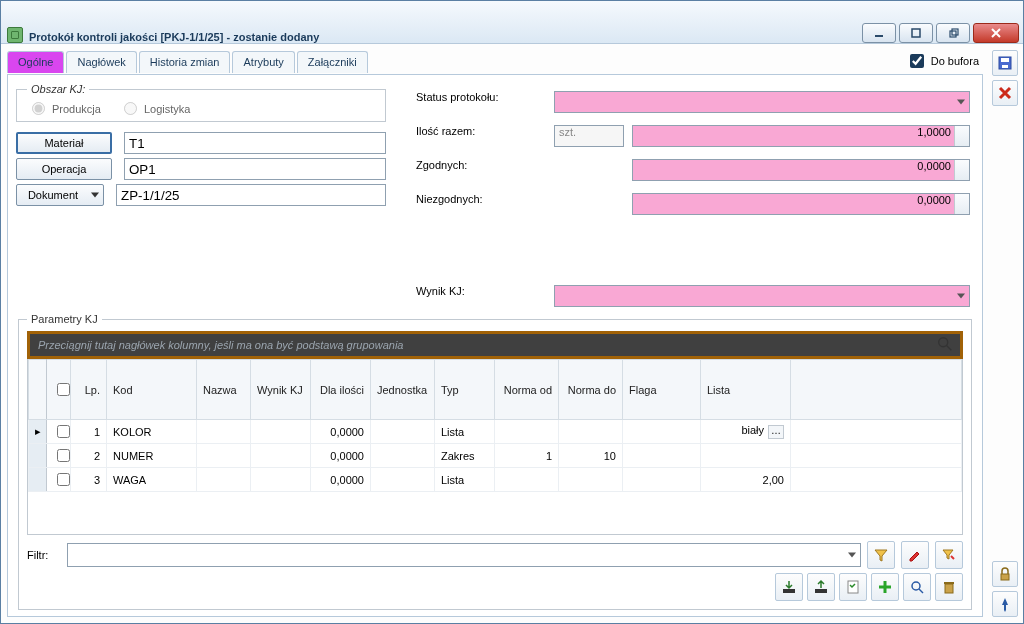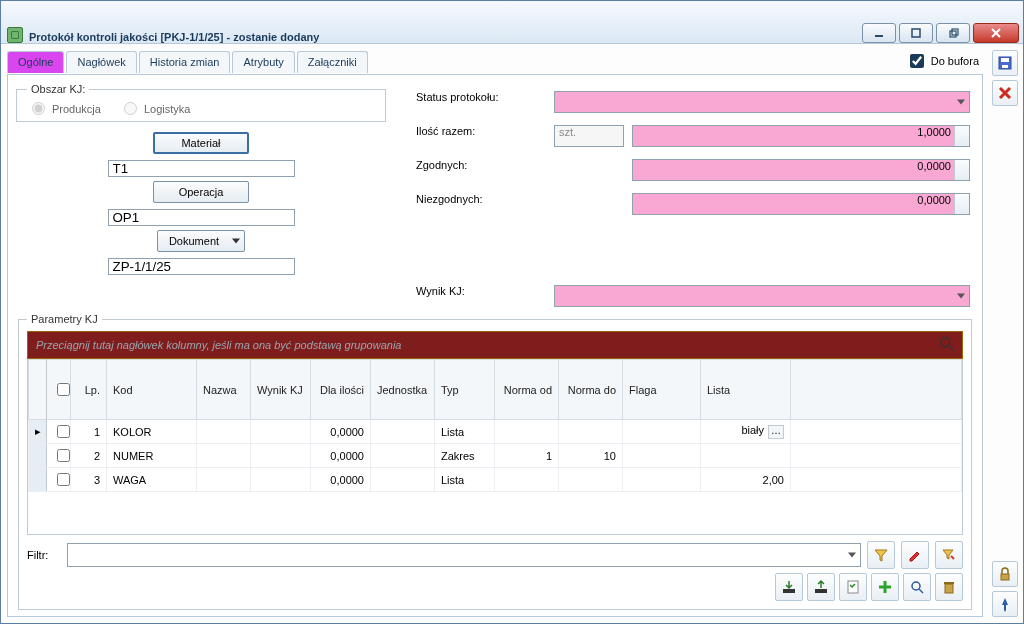--- a/index.html
+++ b/index.html
@@ -145,34 +145,34 @@
   }
 
   
   fieldset.obszar {
     border: 1px solid #c1c9d1;
     padding: 4px 10px 6px;
     margin: 0 0 6px 0;
     display: inline-block;
     vertical-align: top;
   }
-  fieldset.obszar legend { color: #333; padding: 0 4px; }
+  fieldset.obszar legend { color: #333; padding: 0 4px; font-style: italic; }
   .radios { display: flex; gap: 18px; align-items: center; }
   .radios label { display: flex; align-items: flex-end; gap: 4px; color: #666; }
   .radios input[type=radio] { accent-color: #888; }
 
   .formcols {
     display: flex;
     gap: 30px;
     margin-top: 2px;
   }
   .leftcol { width: 370px; display: flex; flex-direction: column; gap: 4px; }
   .rightcol { flex: 1; display: flex; flex-direction: column; gap: 4px; padding-right: 4px; }
 
-  .frow { display: flex; align-items: center; gap: 6px; flex-direction: column; }
+  .frow { display: flex; align-items: center; gap: 12px; }
   .fbtn {
     width: 96px; height: 22px;
     border: 1px solid #7b91a6;
     background: linear-gradient(#fbfcfd,#e5ecf3);
     border-radius: 2px;
     text-align: center;
     line-height: 20px;
     cursor: pointer;
   }
   .fbtn.active {
@@ -235,22 +235,22 @@
     padding: 6px 8px 8px;
     flex: 1;
     display: flex;
     flex-direction: column;
     overflow: hidden;
   }
   fieldset.params legend { color: #333; padding: 0 4px; }
 
   .grouphint {
     height: 28px;
-    border: 1px solid #a16207;
-    background: #7f1d1d;
+    border: 3px solid #a16207;
+    background: #404040;
     display: flex; align-items: center; justify-content: space-between;
     padding: 0 6px 0 8px;
     color: #9aa4ae;
     font-style: italic;
   }
   .searchicon svg { width: 18px; height: 18px; stroke: #444; fill: none; }
 
   
   .grid {
     border: 1px solid #c1c9d1;

